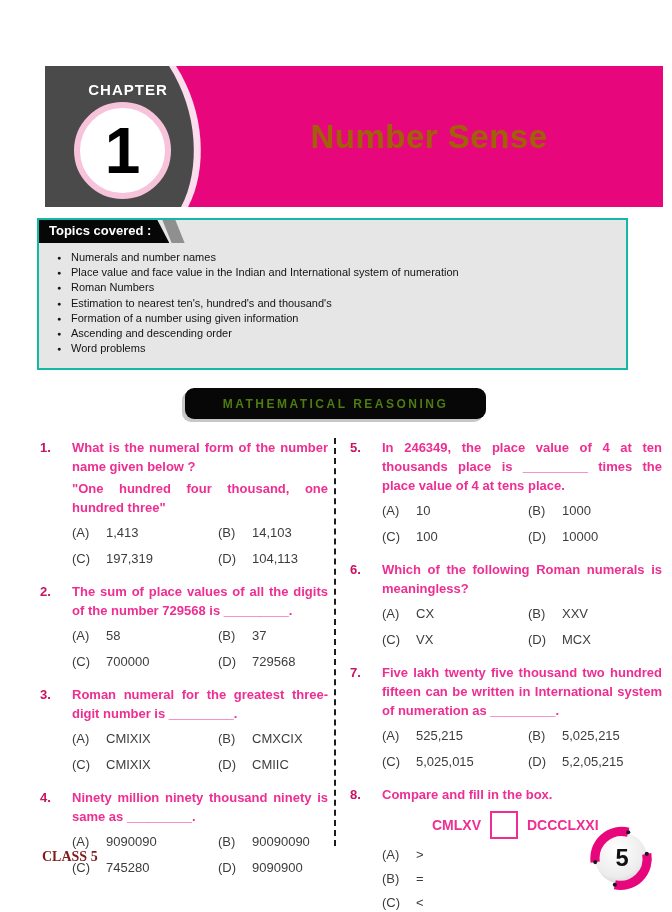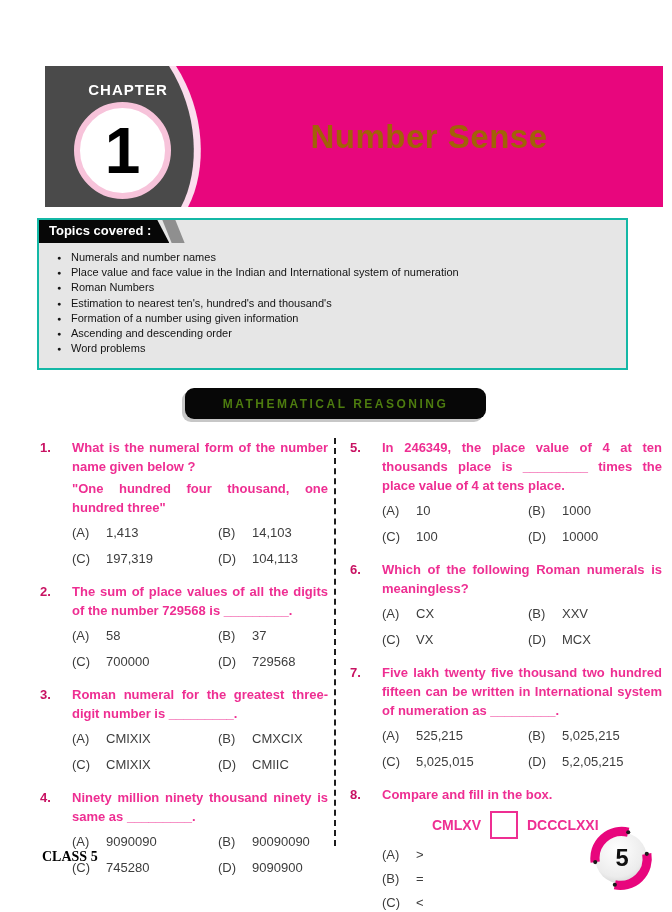--- a/index.html
+++ b/index.html
@@ -84,21 +84,21 @@
   .one-col{display:grid;grid-template-columns:1fr;row-gap:5px;}
   .option{display:flex;color:var(--option-text);font-size:13px;line-height:19px;}
   .opt-label{flex:0 0 34px;}
   .q-compare{display:flex;align-items:center;gap:9px;margin:7px 0 3px 50px;
     color:var(--question-text);font-size:14px;font-weight:700;}
   .answer-box{display:inline-block;width:28px;height:28px;border:2px solid var(--question-text);background:#ffffff;}
 
   
   .footer-class{
     position:absolute;left:42px;top:849px;
-    font-family:"Liberation Serif",serif;font-weight:700;font-size:14px;color:#000000;
+    font-family:"Liberation Serif",serif;font-weight:700;font-size:14px;color:#7f1d1d;
   }
   .page-badge{position:absolute;left:588px;top:826px;width:66px;height:66px;}
 </style>
 </head>
 <body>
 
 <div class="page">
 
   <div class="header">
     <div class="header-pink"></div>

